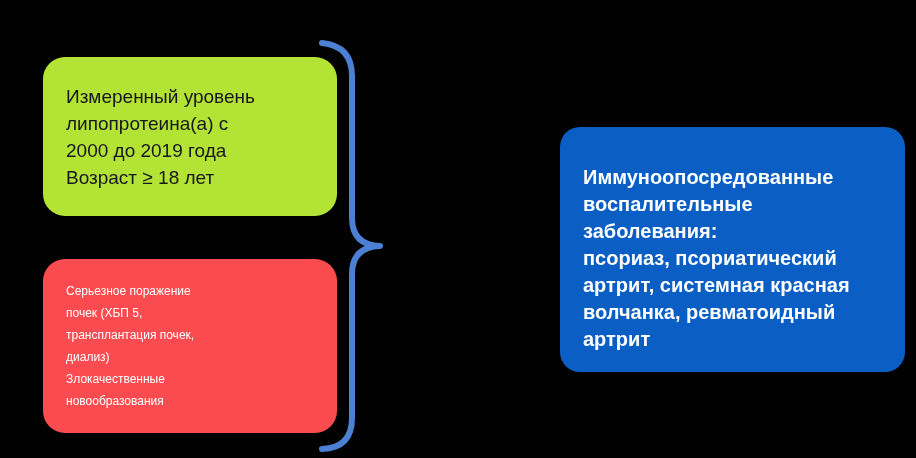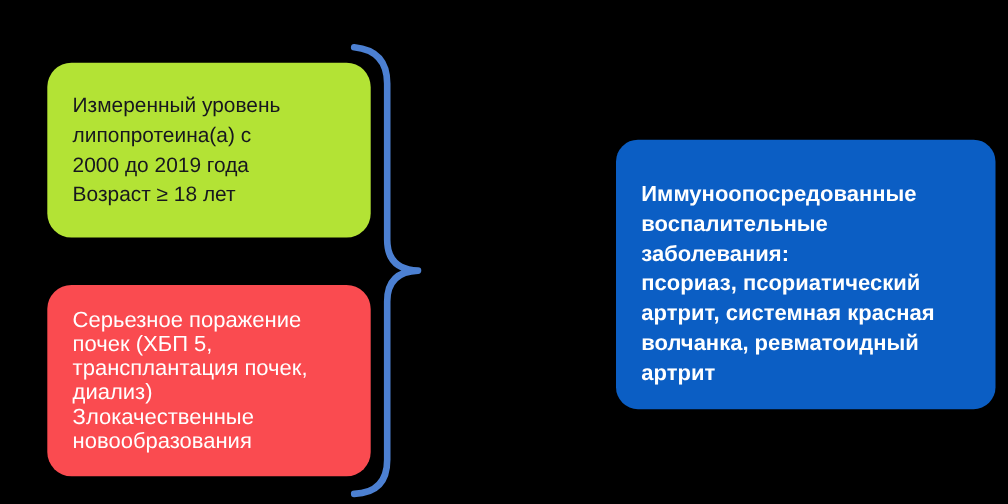--- a/index.html
+++ b/index.html
@@ -47,21 +47,21 @@
 
   .box-red {
     left: 43px; top: 259px;
     width: 294px; height: 174px;
     background: var(--red-box);
     border-radius: 22px;
     padding: 10px 20px 10px 23px;
   }
   .box-red .txt {
     color: var(--light-text);
-    font-size: 20px;
+    font-size: 12px;
     line-height: 22px;
     font-weight: 400;
   }
 
   .box-blue {
     left: 560px; top: 127px;
     width: 345px; height: 245px;
     background: var(--blue-box);
     border-radius: 20px;
     padding: 28px 18px 10px 23px;

